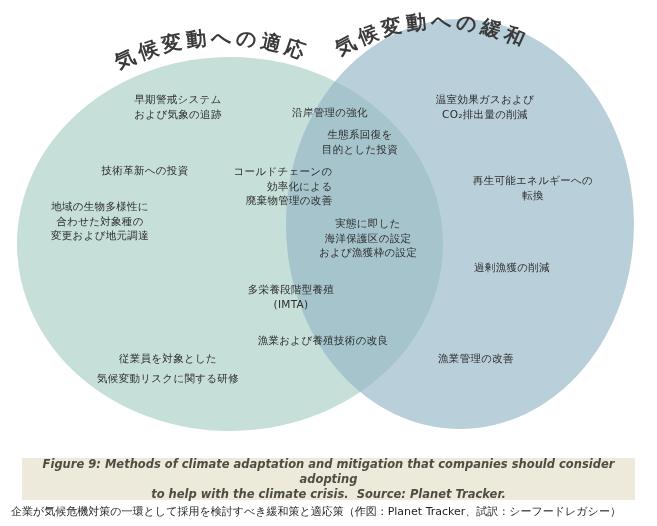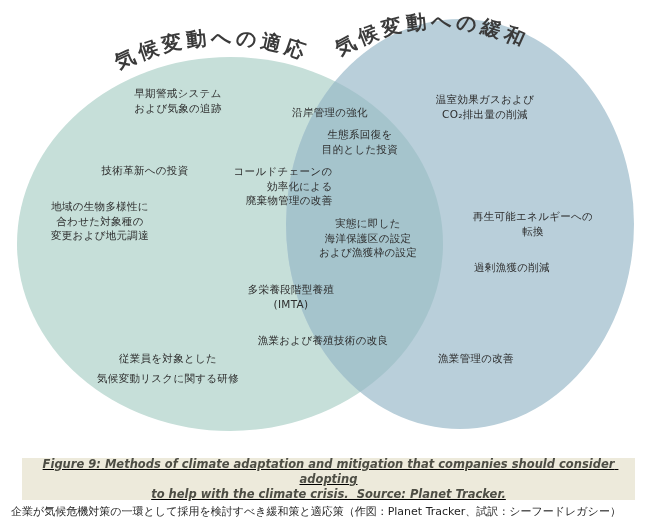--- a/index.html
+++ b/index.html
@@ -33,21 +33,20 @@
     position: absolute;
     left: 22px;
     top: 458px;
     width: 613px;
     height: 42px;
     background: #edeadb;
     display: flex;
     flex-direction: column;
     justify-content: center;
     align-items: center;
-    text-decoration: underline;
   }
   .caption-line {
     font-style: italic;
     font-weight: bold;
     font-size: 11.5px;
     line-height: 15px;
     color: #4d4d44;
     text-align: center;
     white-space: pre-wrap;
   }
@@ -84,21 +83,21 @@
 
     <text class="venn-title-text">
       <textPath href="#left-title-path" startOffset="50%" text-anchor="middle">気候変動への適応</textPath>
     </text>
 
     <text class="venn-title-text">
       <textPath href="#right-title-path" startOffset="50%" text-anchor="middle">気候変動への緩和</textPath>
     </text>
   </svg>
 
-  <div class="label" style="left:178px; top:100px;">早期警戒システム
+  <div class="label" style="left:178px; top:106px;">早期警戒システム
 および気象の追跡</div>
   <div class="label" style="left:145px; top:170px;">技術革新への投資</div>
   <div class="label" style="left:100px; top:221px;">地域の生物多様性に
 合わせた対象種の
 変更および地元調達</div>
   <div class="label" style="left:168px; top:368px; line-height:20px;">従業員を対象とした
 気候変動リスクに関する研修</div>
 
   <div class="label" style="left:330px; top:112px;">沿岸管理の強化</div>
   <div class="label" style="left:360px; top:141px;">生態系回復を
@@ -108,21 +107,21 @@
 廃棄物管理の改善</div>
   <div class="label" style="left:368px; top:238px;">実態に即した
 海洋保護区の設定
 および漁獲枠の設定</div>
   <div class="label" style="left:291px; top:296px;">多栄養段階型養殖
 (IMTA)</div>
   <div class="label" style="left:323px; top:340px;">漁業および養殖技術の改良</div>
 
   <div class="label" style="left:485px; top:106px;">温室効果ガスおよび
 CO₂排出量の削減</div>
-  <div class="label" style="left:533px; top:187px;margin-top:36px;">再生可能エネルギーへの転換</div>
+  <div class="label" style="left:533px; top:187px;">再生可能エネルギーへの転換</div>
   <div class="label" style="left:512px; top:267px;">過剰漁獲の削減</div>
   <div class="label" style="left:476px; top:358px;">漁業管理の改善</div>
 
   <div class="caption-box">
     <div class="caption-line">Figure 9: Methods of climate adaptation and mitigation that companies should consider adopting</div>
     <div class="caption-line">to help with the climate crisis.  Source: Planet Tracker.</div>
   </div>
 
   <div class="jp-caption">企業が気候危機対策の一環として採用を検討すべき緩和策と適応策（作図：Planet Tracker、試訳：シーフードレガシー）</div>
 

